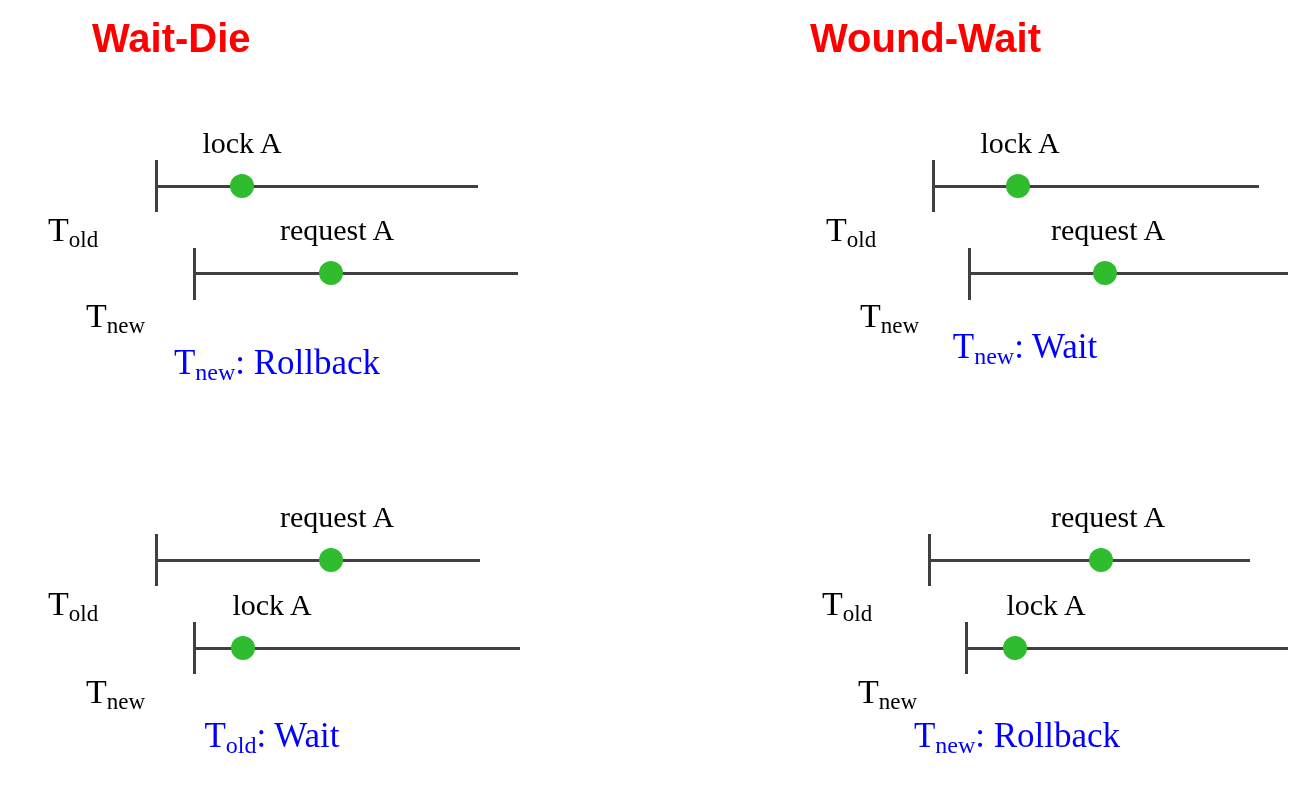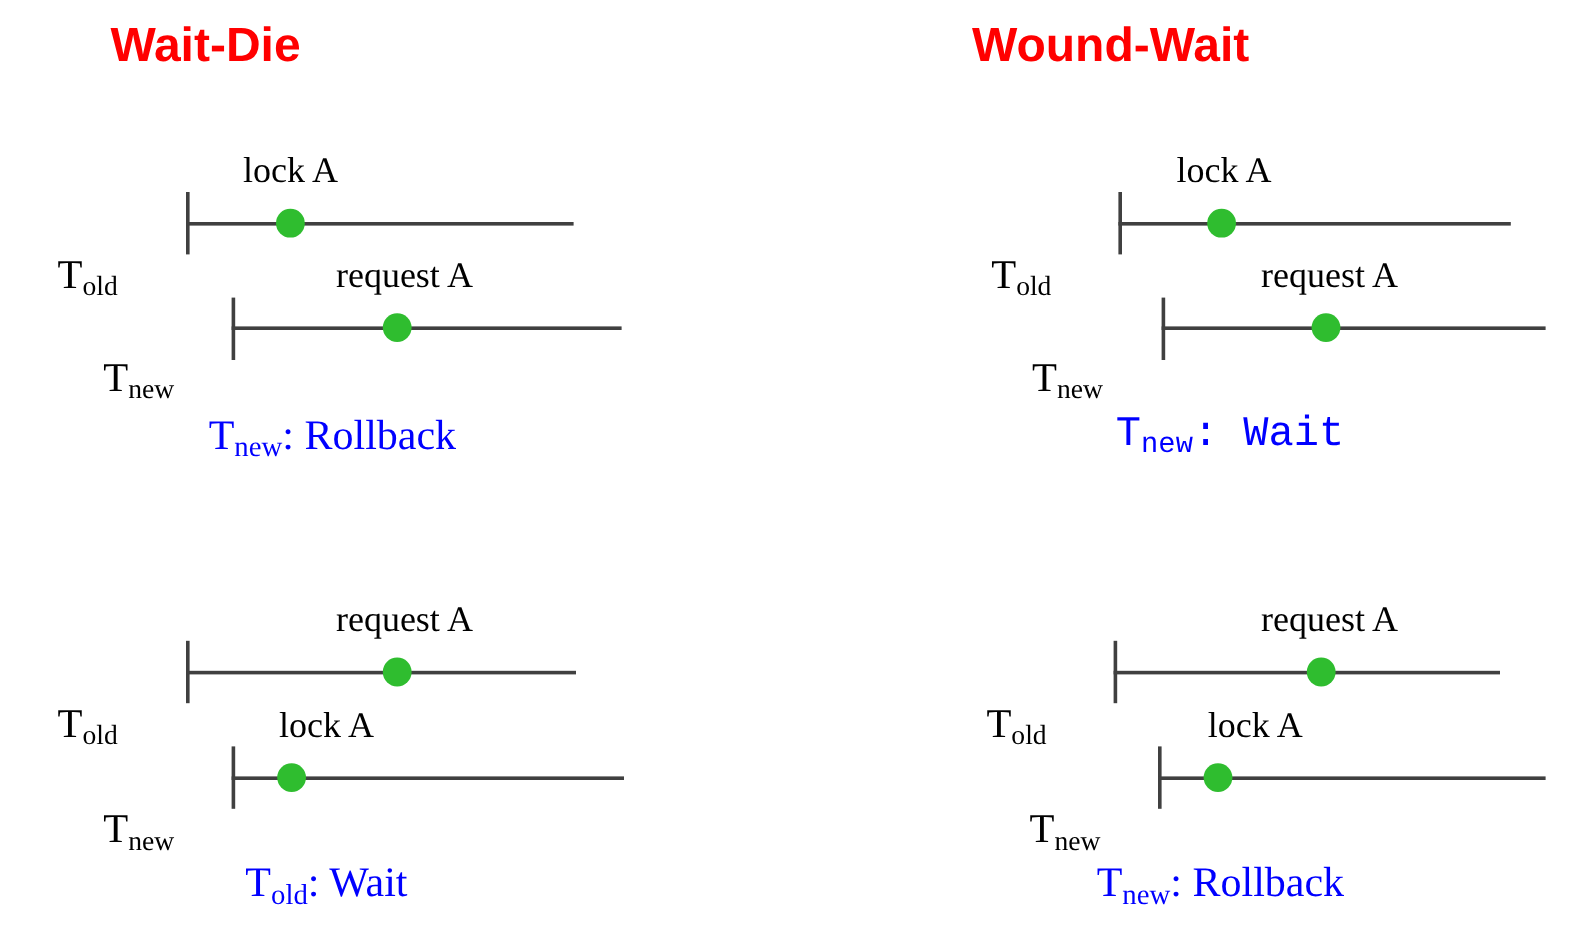--- a/index.html
+++ b/index.html
@@ -139,21 +139,21 @@
   </div>
 
   <div class="tl-row">
     <div class="tl-label" style="left:860px; top:272px;"><span>T</span><sub>new</sub></div>
     <div class="tl-tick" style="left:968px; top:248px; height:52px;"></div>
     <div class="tl-line" style="left:968px; top:272px; width:320px;"></div>
     <div class="tl-dot" style="left:1105px; top:273px;"></div>
     <div class="tl-event-label" style="left:1108px; top:215px;">request A</div>
   </div>
 
-  <div class="panel-result" style="left:1025px; top:345px;font-family:Liberation Mono, monospace;"><span>T</span><sub>new</sub><span>: Wait</span></div>
+  <div class="panel-result" style="left:1025px; top:329px;"><span>T</span><sub>new</sub><span>: Wait</span></div>
 </div>
 
 <div class="panel">
 
   <div class="tl-row">
     <div class="tl-label" style="left:48px; top:560px;"><span>T</span><sub>old</sub></div>
     <div class="tl-tick" style="left:155px; top:534px; height:52px;"></div>
     <div class="tl-line" style="left:155px; top:559px; width:325px;"></div>
     <div class="tl-dot" style="left:331px; top:560px;"></div>
     <div class="tl-event-label" style="left:337px; top:502px;">request A</div>

